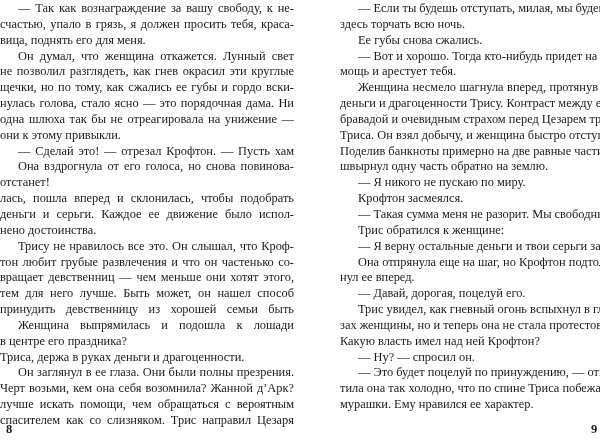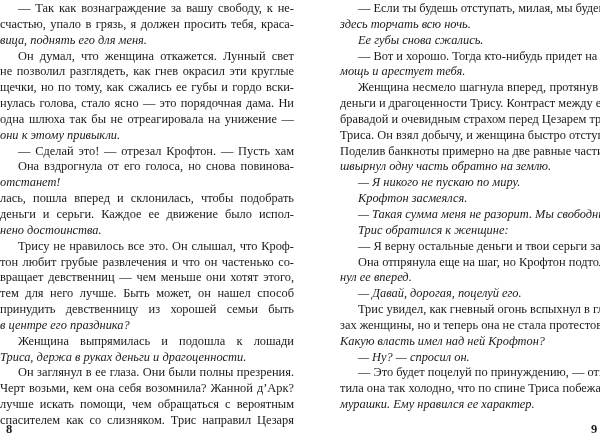--- a/index.html
+++ b/index.html
@@ -5,21 +5,21 @@
   html, body { margin: 0; padding: 0; background: #ffffff; }
   body { width: 600px; height: 442px; position: relative; overflow: hidden; }
   .page {
     position: absolute; top: 0;
     font-family: "Liberation Serif", "DejaVu Serif", serif;
     font-size: 12.4px; line-height: 15.85px; color: #1a1a1a;
   }
   .page.left { left: 0px; width: 294px; padding-top: 1px; }
   .page.right { left: 340px; width: 258px; padding-top: 1px; }
   .ln { display: block; white-space: nowrap; text-align: justify; text-align-last: justify; height: 15.85px; overflow: visible; }
-  .ln.end { text-align-last: left; font-style: italic; }
+  .ln.end { text-align-last: left; }
   .ln.ind { text-indent: 18px; }
   .folio {
     position: absolute; font-family: "Liberation Serif", "DejaVu Serif", serif;
     font-weight: bold; font-size: 12.5px; color: #1a1a1a;
   }
   .folio.left { left: 6px; top: 422px; }
   .folio.right { left: 591px; top: 422px; }
 </style>
 </head>
 <body>
@@ -38,22 +38,22 @@
     <span class="ln ind">Она вздрогнула от его голоса, но снова повинова-</span>
     <span class="ln end">отстанет!</span>
     <span class="ln">лась, пошла вперед и склонилась, чтобы подобрать</span>
     <span class="ln">деньги и серьги. Каждое ее движение было испол-</span>
     <span class="ln end">нено достоинства.</span>
     <span class="ln ind">Трису не нравилось все это. Он слышал, что Кроф-</span>
     <span class="ln">тон любит грубые развлечения и что он частенько со-</span>
     <span class="ln">вращает девственниц — чем меньше они хотят этого,</span>
     <span class="ln">тем для него лучше. Быть может, он нашел способ</span>
     <span class="ln">принудить девственницу из хорошей семьи быть</span>
+    <span class="ln ind">Женщина выпрямилась и подошла к лошади</span>
     <span class="ln end">в центре его праздника?</span>
-    <span class="ln ind">Женщина выпрямилась и подошла к лошади</span>
     <span class="ln end">Триса, держа в руках деньги и драгоценности.</span>
     <span class="ln ind">Он заглянул в ее глаза. Они были полны презрения.</span>
     <span class="ln">Черт возьми, кем она себя возомнила? Жанной д’Арк?</span>
     <span class="ln">лучше искать помощи, чем обращаться с вероятным</span>
     <span class="ln">спасителем как со слизняком. Трис направил Цезаря</span>
   </div>
 <div class="page right" id="rightPage">
     <span class="ln ind">— Если ты будешь отступать, милая, мы будем</span>
     <span class="ln end">здесь торчать всю ночь.</span>
     <span class="ln ind end">Ее губы снова сжались.</span>

